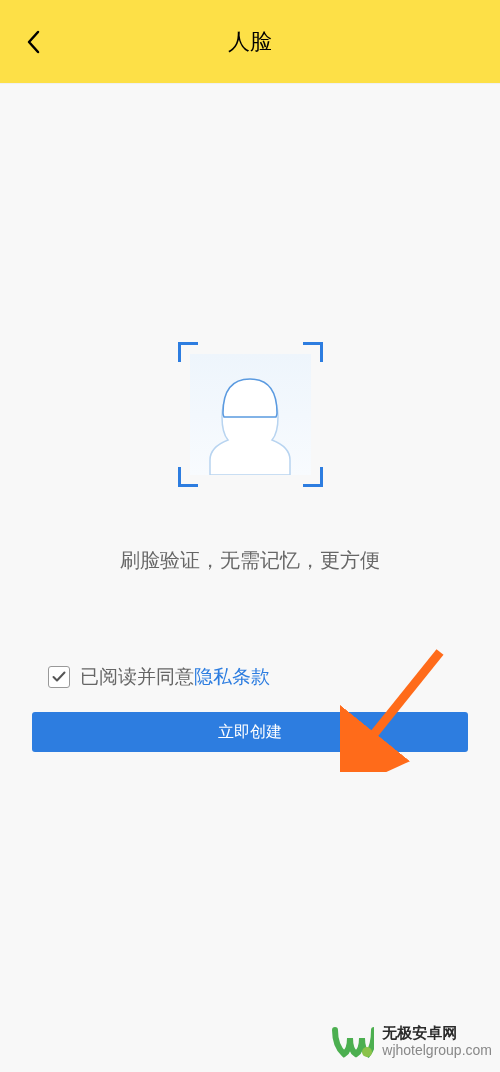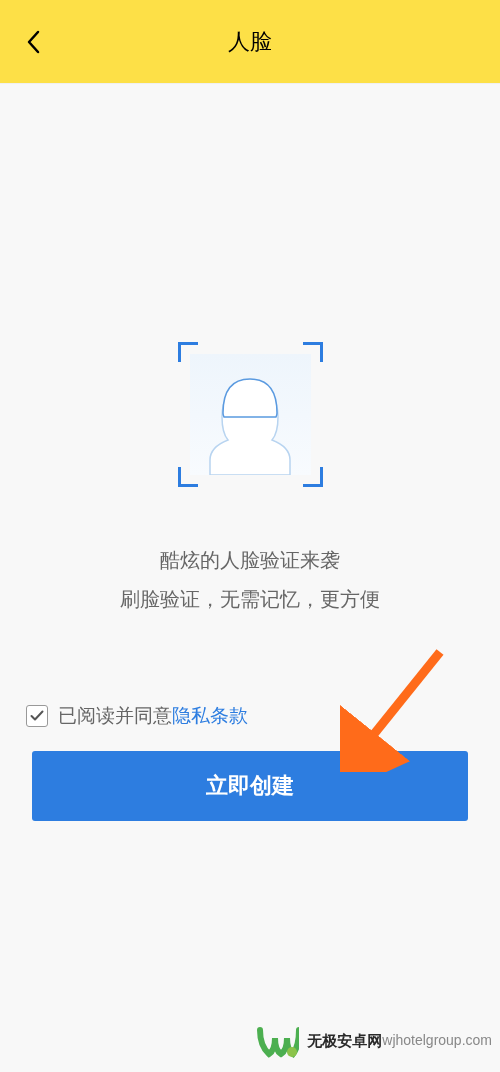--- a/index.html
+++ b/index.html
@@ -102,21 +102,21 @@
       color: #666;
       margin-bottom: 12px;
     }
     .desc-line2 {
       font-size: 20px;
       color: #666;
       margin-bottom: 90px;
     }
     .agreement-row {
       width: 100%;
-      padding: 0 26px;
+      padding: 0 48px;
       display: flex;
       align-items: center;
       margin-bottom: 22px;
     }
     .checkbox {
       width: 22px;
       height: 22px;
       border: 1.5px solid #999;
       border-radius: 3px;
       background: #fff;
@@ -132,31 +132,30 @@
     }
     .agreement-link {
       font-size: 19px;
       color: #2d7de0;
       cursor: pointer;
       text-align: right;
     }
     .create-btn {
       width: calc(100% - 64px);
       margin: 0 32px;
-      height: 70px;
+      height: 40px;
       background: #2d7de0;
       color: #fff;
-      font-size: 22px;
+      font-size: 16px;
       border: none;
       border-radius: 3px;
       cursor: pointer;
       display: flex;
       align-items: center;
       justify-content: center;
-      font-weight: bold;
     }
     .arrow-overlay {
       position: absolute;
       top: 642px;
       left: 340px;
       pointer-events: none;
     }
     .watermark {
       position: absolute;
       bottom: 10px;
@@ -164,21 +163,21 @@
       display: flex;
       align-items: center;
       gap: 8px;
     }
     .watermark-logo {
       width: 42px;
       height: 42px;
     }
     .watermark-text {
       display: flex;
-      flex-direction: row;
+      flex-direction: column;
       line-height: 1.2;
     }
     .watermark-cn {
       font-size: 15px;
       font-weight: bold;
       color: #2a2a2a;
     }
     .watermark-url {
       font-size: 14px;
       color: #888;
@@ -203,21 +202,20 @@
     <div class="corner corner-bl"></div>
     <div class="corner corner-br"></div>
     <div class="face-silhouette">
       <svg width="120" height="120" viewBox="0 0 120 120">
         <path d="M 20 120 L 20 105 Q 20 92 38 85 Q 32 78 32 62 Q 32 32 60 32 Q 88 32 88 62 Q 88 78 82 85 Q 100 92 100 105 L 100 120 Z" fill="#ffffff" stroke="#b8d4f0" stroke-width="1.5"></path>
         <path d="M 33 58 Q 33 24 60 24 Q 87 24 87 58 Q 87 60 86 62 L 34 62 Q 33 60 33 58 Z" fill="#ffffff" stroke="#5a9ae0" stroke-width="1.5"></path>
       </svg>
     </div>
   </div>
 
-  <div class="desc-line1">酷炫的人脸验证来袭</div>
   <div class="desc-line2">刷脸验证，无需记忆，更方便</div>
 
   <div class="agreement-row">
     <div class="checkbox">
       <svg width="14" height="12" viewBox="0 0 14 12">
         <path d="M1.5 6 L5 9.5 L12.5 1.5" stroke="#555" stroke-width="2" fill="none" stroke-linecap="round" stroke-linejoin="round"></path>
       </svg>
     </div>
     <span class="agreement-text">已阅读并同意</span>
     <span class="agreement-link">隐私条款</span>

